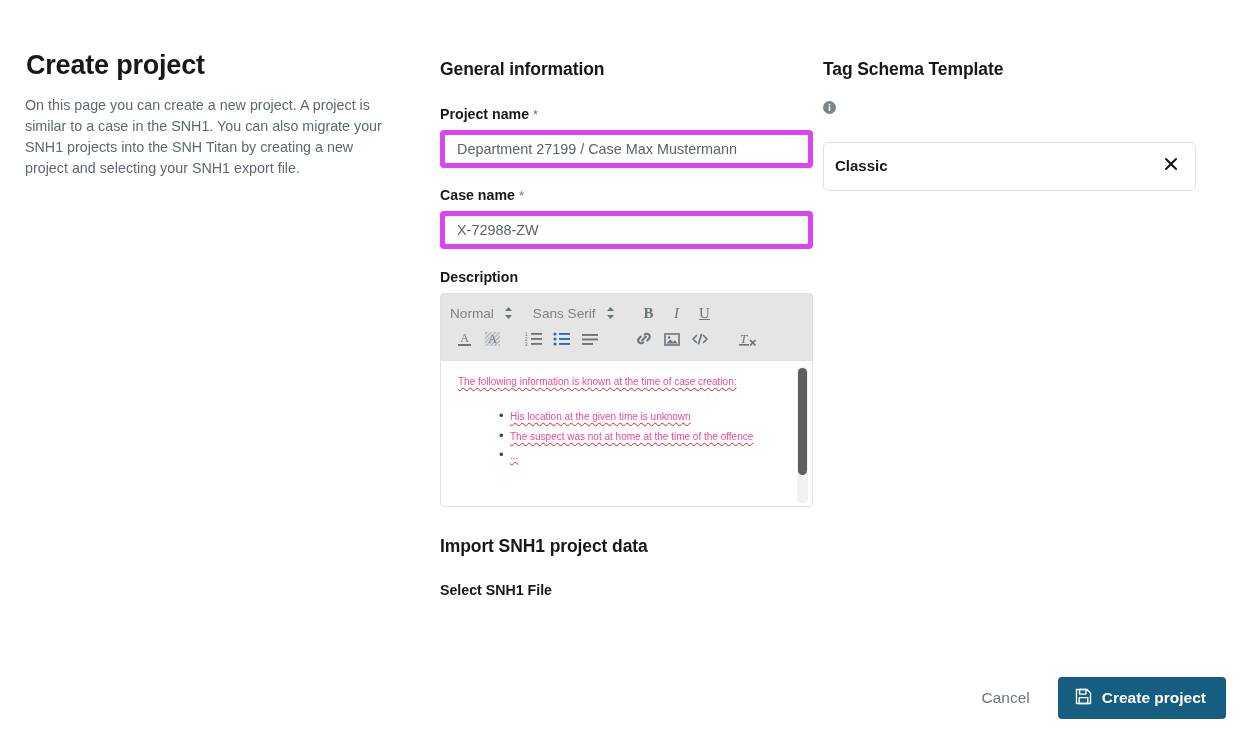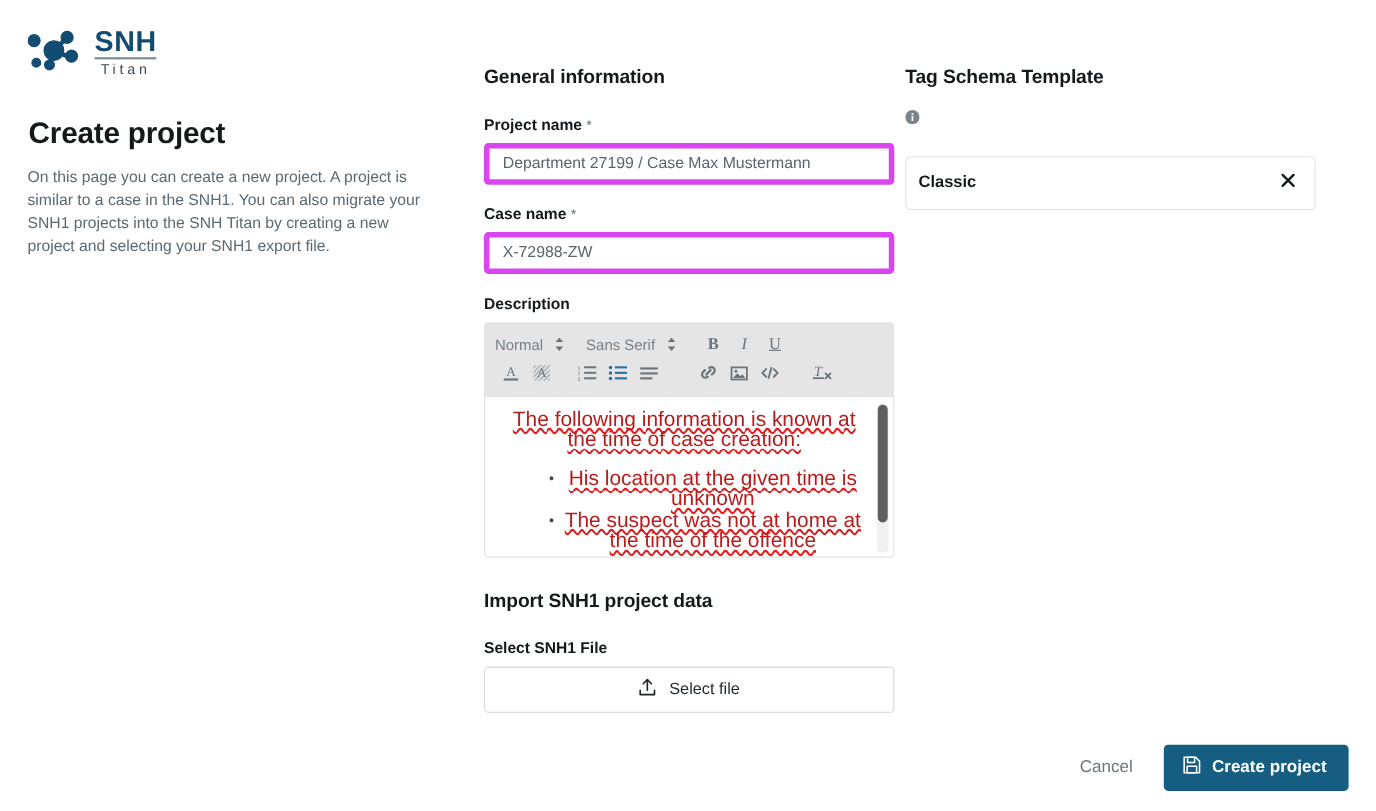--- a/index.html
+++ b/index.html
@@ -76,21 +76,21 @@
   } .sp-14 { width: 14px; } .sp-20 { width: 20px; }
   .sp-26 { width: 26px; }
 
   .editor-body {
     position: relative;
     border: 1px solid #e0e2e4; border-radius: 0 0 4px 4px;
     background: #fff; height: 147px; overflow: hidden;
   }
   .editor-content {
     padding: 12px 26px 10px 17px;
-    font-size: 19px; line-height: 18.5px; color: #b91c1c; text-align: center;
+    font-size: 10px; line-height: 18.5px; color: #ec4899;
   }
   .editor-content p { margin: 0; }
   .editor-content ul {
     margin: 17px 0 0 0; padding-left: 52px; list-style: none;
   }
   .editor-content li { position: relative; margin-bottom: 1px; }
   .editor-content li::before {
     content: "•"; position: absolute; left: -11px; top: -1px;
     color: #3b4650; font-size: 13px;
   }
@@ -160,41 +160,20 @@
     font-size: 15.5px; font-weight: bold;
   }
 </style>
 </head>
 <body>
 
 <div class="page">
 
   <div class="left-col">
 
-    <div class="logo-row">
-      <span class="logo-mark">
-        <svg viewBox="0 0 52 40" width="52" height="40" aria-hidden="true">
-          <g fill="#134c72" stroke="#134c72">
-            <line x1="24" y1="20" x2="34" y2="10" stroke-width="4"></line>
-            <line x1="24" y1="20" x2="36" y2="25" stroke-width="4"></line>
-            <line x1="24" y1="20" x2="20" y2="32" stroke-width="4"></line>
-            <circle cx="24" cy="20" r="9"></circle>
-            <circle cx="36" cy="8" r="5.5"></circle>
-            <circle cx="40" cy="25" r="5.5"></circle>
-            <circle cx="20" cy="33" r="4.5"></circle>
-            <circle cx="6" cy="11" r="5.5"></circle>
-            <circle cx="8" cy="31" r="4"></circle>
-          </g>
-        </svg>
-      </span>
-      <span class="logo-word">
-        <span class="logo-snh">SNH</span>
-        <span class="logo-titan">Titan</span>
-      </span>
-    </div>
 
     <h1 class="page-title">Create project</h1>
     <p class="page-desc">On this page you can create a new project. A project is similar to a case in the SNH1. You can also migrate your SNH1 projects into the SNH Titan by creating a new project and selecting your SNH1 export file.</p>
   </div>
 
   <div class="mid-col">
 
     <h2 class="section-h">General information</h2>
 
     <div style="margin-top:26px;">
@@ -372,32 +351,20 @@
           </div>
           <div class="scrollbar-track">
             <div class="scrollbar-thumb"></div>
           </div>
         </div>
       </div>
     </div>
 
     <h2 class="section-h" style="margin-top:29px;">Import SNH1 project data</h2>
     <div class="field-label" style="margin-top:25px;">Select SNH1 File</div>
-    <button class="select-file-btn">
-      <span>
-        <svg width="17" height="18" viewBox="0 0 17 18" aria-hidden="true">
-          <g stroke="#1f272c" stroke-width="1.5" fill="none" stroke-linecap="round" stroke-linejoin="round">
-            <path d="M8.5 11.5 L8.5 2"></path>
-            <path d="M4.8 5.6 L8.5 1.9 L12.2 5.6"></path>
-            <path d="M2 11.5 L2 15.5 L15 15.5 L15 11.5"></path>
-          </g>
-        </svg>
-      </span>
-      <span>Select file</span>
-    </button>
   </div>
 
   <div class="right-col">
     <h2 class="section-h">Tag Schema Template</h2>
 
     <p class="info-para">
       <span class="info-icon">
         <svg width="13" height="13" viewBox="0 0 13 13" aria-hidden="true">
           <circle cx="6.5" cy="6.5" r="6.5" fill="#7a848b"></circle>
           <rect x="5.7" y="5.3" width="1.6" height="4.6" fill="#ffffff"></rect>

